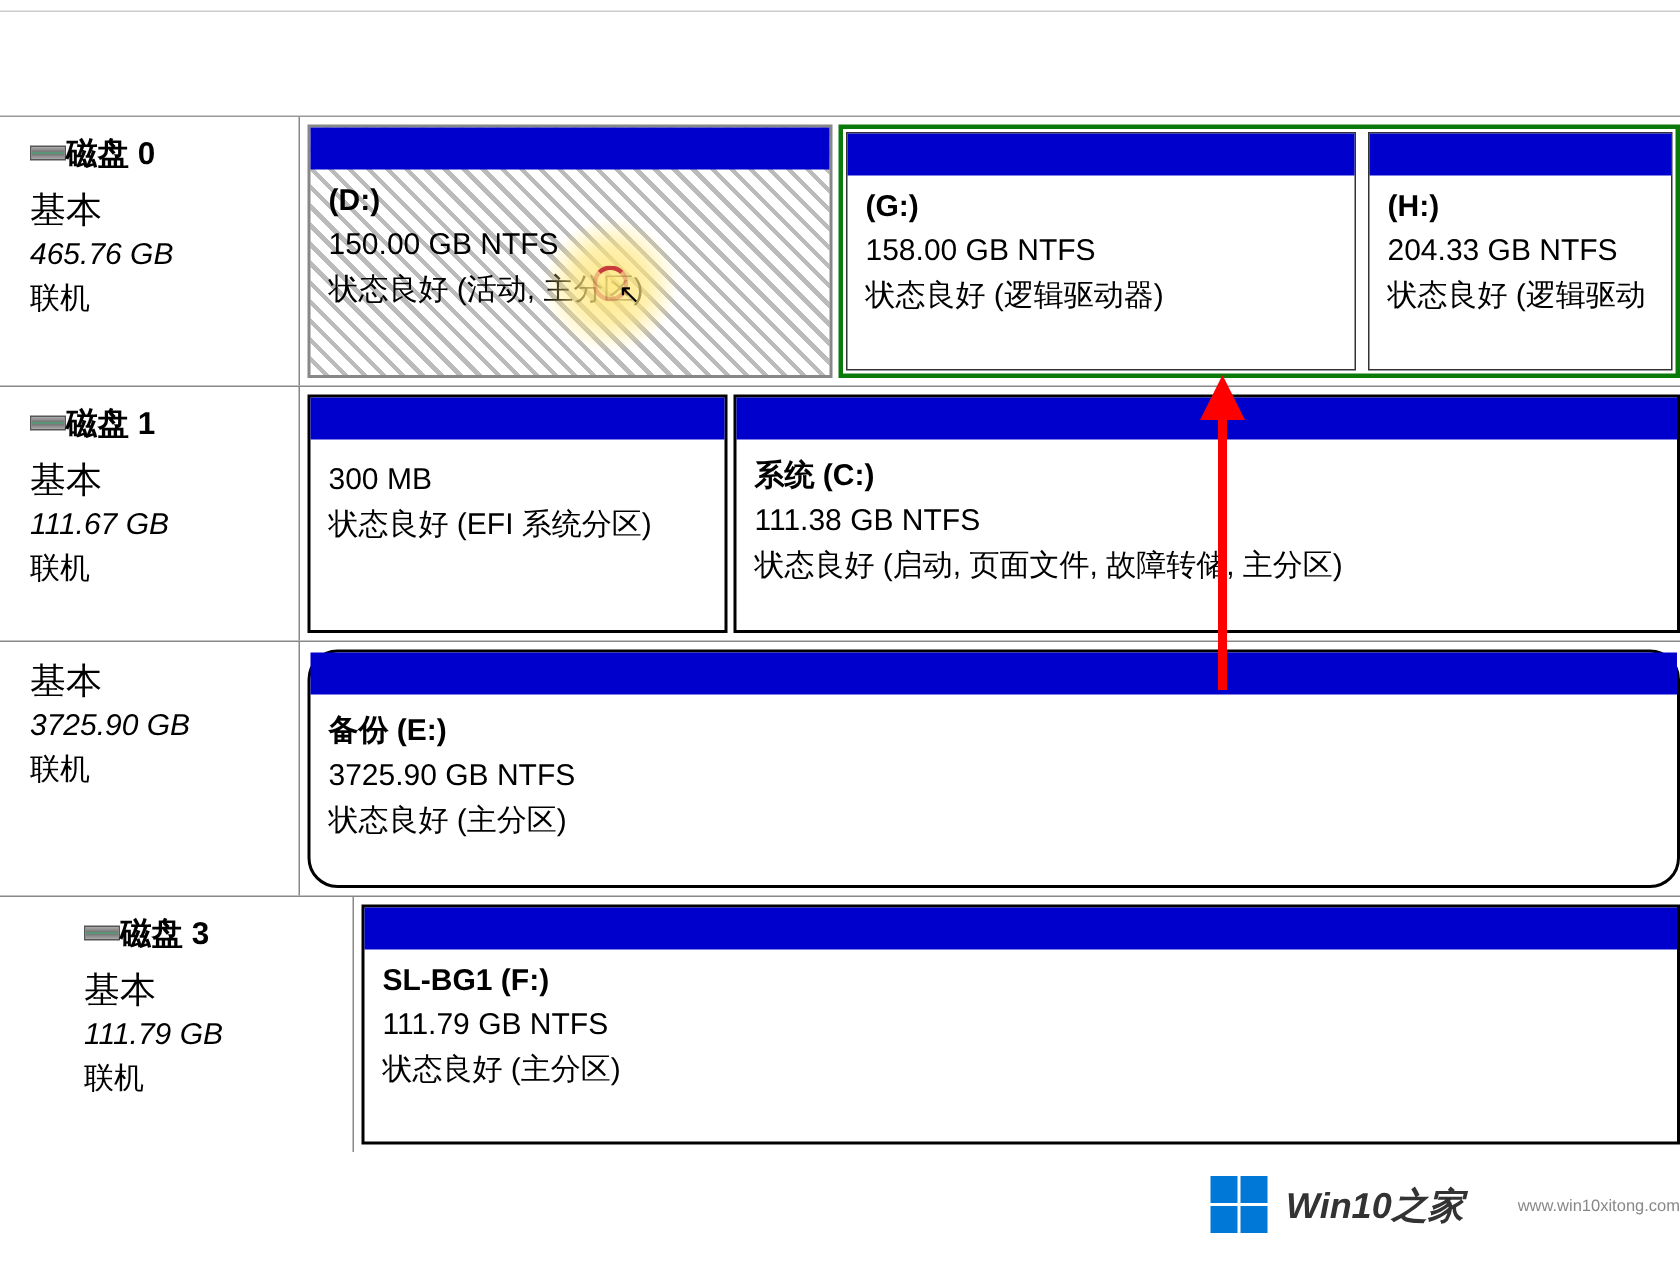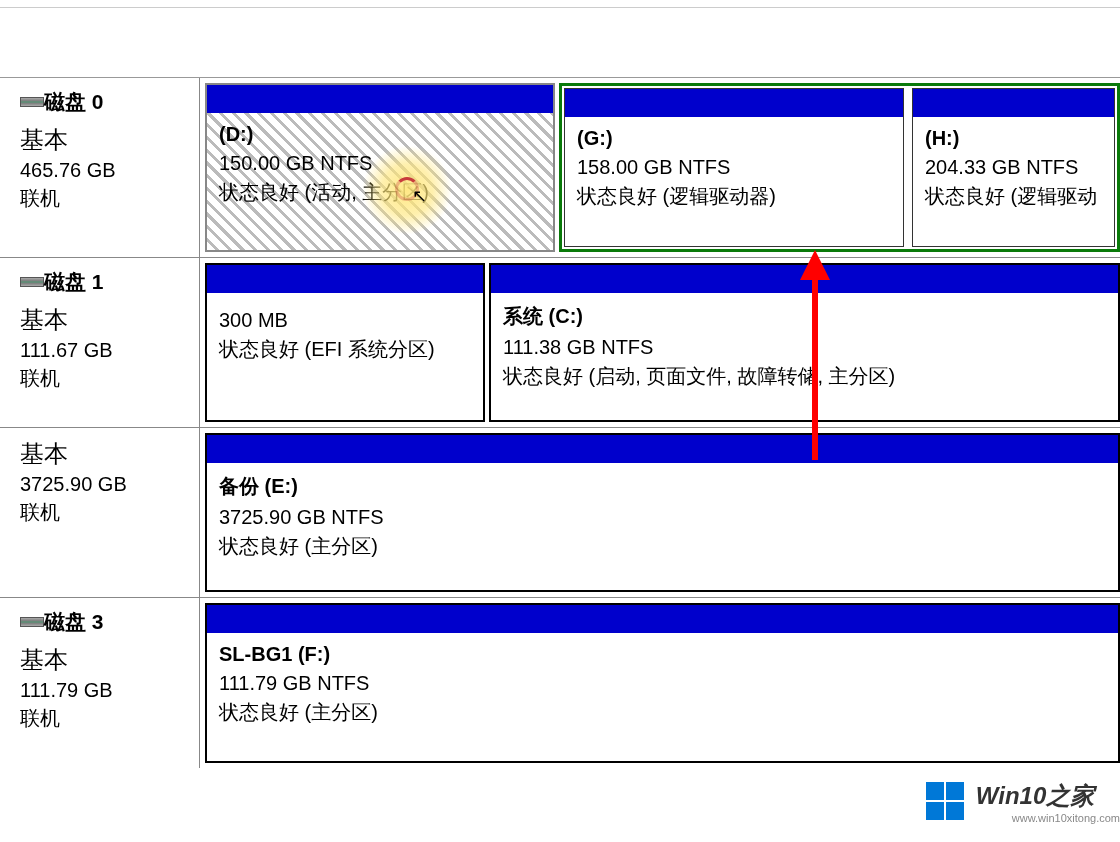--- a/index.html
+++ b/index.html
@@ -57,20 +57,21 @@
       font-weight: bold;
       font-size: 21px;
     }
     .disk-type {
       font-size: 24px;
       margin-bottom: 3px;
     }
     .disk-size {
       font-size: 20px;
       margin-bottom: 3px;
+      font-style: italic;
     }
     .disk-status {
       font-size: 20px;
     }
     .partitions {
       flex: 1;
       display: flex;
       padding: 5px 0 5px 5px;
       gap: 4px;
       overflow: hidden;
@@ -168,21 +169,22 @@
       width: 40px;
       height: 40px;
       position: relative;
     }
     .win-logo-sq {
       position: absolute;
       background: #0078d7;
     }
     .wm-text {
       display: flex;
-      flex-direction: column;
+      flex-direction: row;
+      align-items: center;
     }
     .wm-title {
       font-size: 24px;
       font-weight: bold;
       font-style: italic;
       color: #333;
     }
     .wm-url {
       font-size: 11px;
       color: #888;
@@ -270,32 +272,32 @@
     </div>
   </div>
 
   <div class="disk-row small">
     <div class="disk-info">
       <div class="disk-type">基本</div>
       <div class="disk-size">3725.90 GB</div>
       <div class="disk-status">联机</div>
     </div>
     <div class="partitions">
-      <div class="partition" style="flex:1;">
+      <div class="partition" style="flex:1;border-radius:20px;">
         <div class="partition-header"></div>
         <div class="partition-body">
           <div class="partition-label">备份  (E:)</div>
           <div class="partition-size">3725.90 GB NTFS</div>
           <div class="partition-status">状态良好 (主分区)</div>
         </div>
       </div>
     </div>
   </div>
 
-  <div class="disk-row small" style="border-bottom:none;">
+  <div class="disk-row small" style="border-bottom:none;padding-left:36px;">
     <div class="disk-info">
       <div class="disk-title-row">
         <div class="disk-icon"></div>
         <div class="disk-name">磁盘 3</div>
       </div>
       <div class="disk-type">基本</div>
       <div class="disk-size">111.79 GB</div>
       <div class="disk-status">联机</div>
     </div>
     <div class="partitions">

